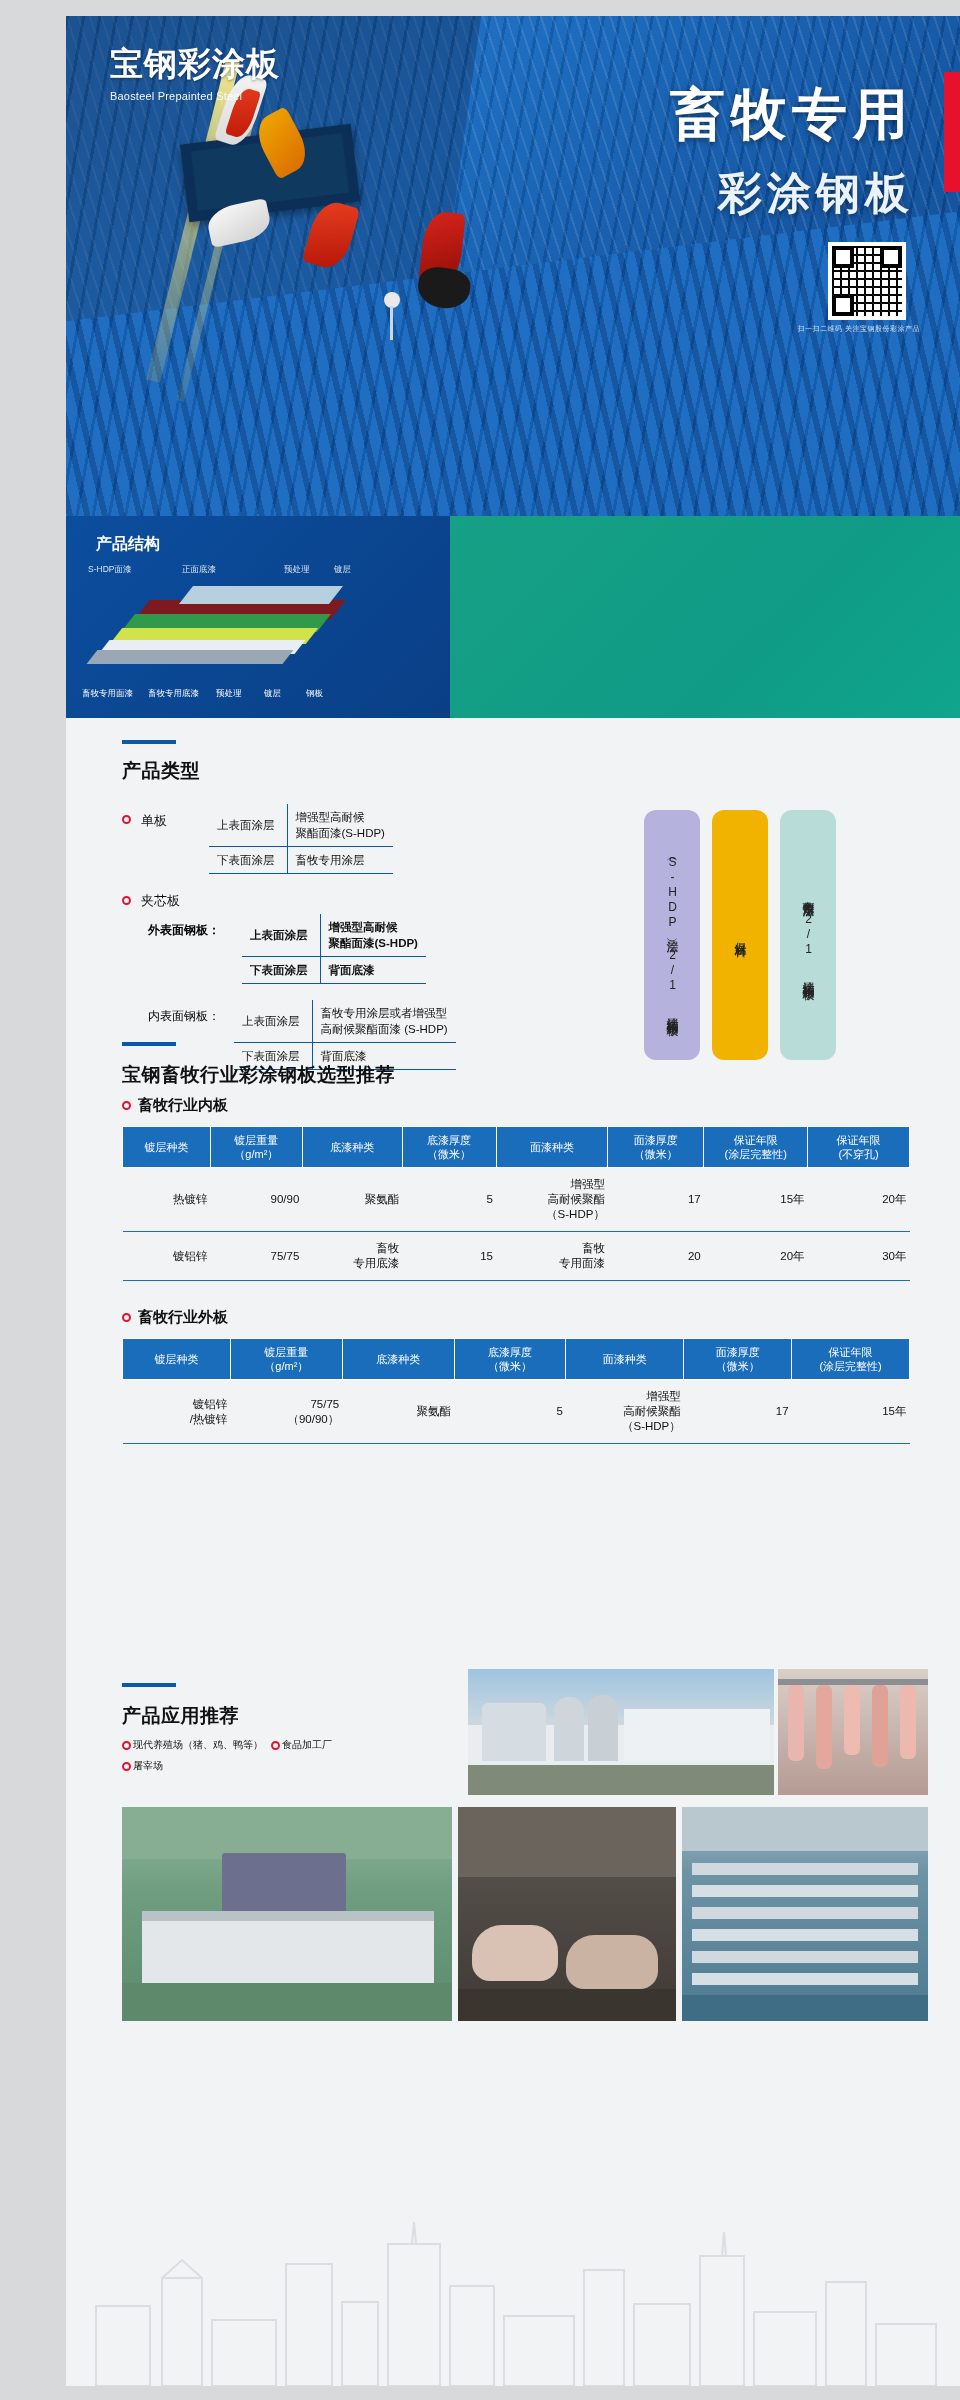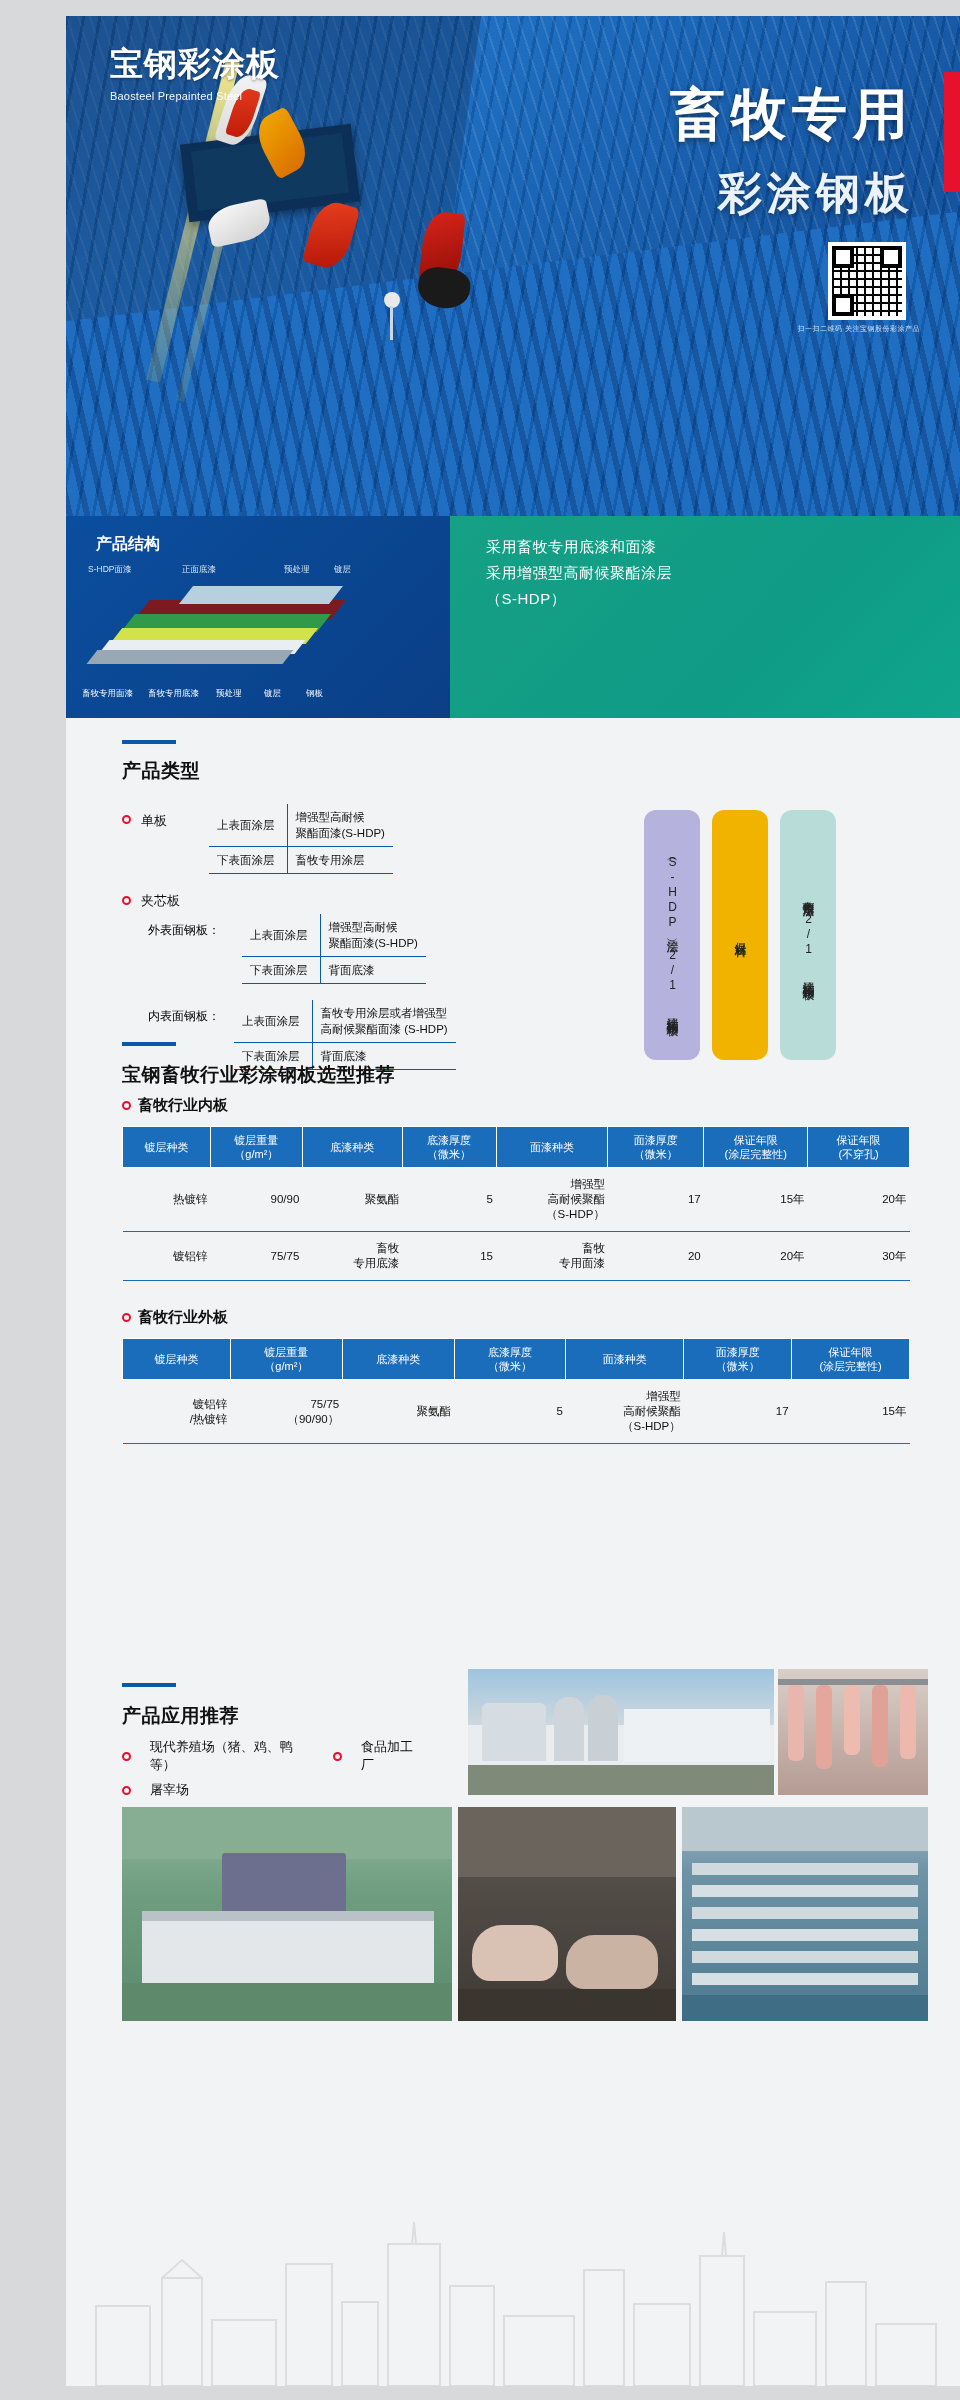--- a/index.html
+++ b/index.html
@@ -129,21 +129,21 @@
     border:1px solid #fff; padding:6px 2px; line-height:14px;
   }
   .tbl td {
     font-size:11.5px; color:#111; text-align:right; padding:9px 3px;
     border-bottom:1.5px solid #1a6dbb; line-height:15px;
   }
   .tbl tr.first td { border-top:1.5px solid #1a6dbb;}
 
   
   .apps { position:absolute; left:0; top:1655px; width:900px; height:560px;}
-  .app-li { display:flex; align-items:center; gap:19px; font-size:13px; color:#111; margin-top:7px;}
+  .app-li { display:flex; align-items:center; gap:2px; font-size:10px; color:#111; margin-top:7px;}
   .ph { position:absolute; overflow:hidden; }
   .skyline { position:absolute; left:0; bottom:0; width:900px; height:170px; opacity:.55;}
 </style>
 </head>
 <body>
 
 <div class="page">
  <div class="sheet">
 
   <div class="hero">
@@ -206,25 +206,20 @@
       <span class="lbl-top" style="left:268px;top:48px;">镀层</span>
 
       <span class="lbl-bot" style="left:16px;top:172px;">畜牧专用面漆</span>
       <span class="lbl-bot" style="left:82px;top:172px;">畜牧专用底漆</span>
       <span class="lbl-bot" style="left:150px;top:172px;">预处理</span>
       <span class="lbl-bot" style="left:198px;top:172px;">镀层</span>
       <span class="lbl-bot" style="left:240px;top:172px;">钢板</span>
     </div>
 
     <div class="band-right">
-      <div class="br-top">
-        <div>采用畜牧专用底漆和面漆</div>
-        <div>采用增强型高耐候聚酯涂层</div>
-        <div>（S-HDP）</div>
-      </div>
     </div>
   </div>
 
   <div class="types">
     <div style="position:absolute;left:56px;top:22px;" class="sec-rule"></div>
     <div style="position:absolute;left:56px;top:28px;" class="sec-title">产品类型</div>
 
     <div class="types-inner" style="top:78px;">
 
       <div class="ptrow">
@@ -243,21 +238,21 @@
                 </tr>
         </tbody>
             </table>
       </div>
 
       <div class="ptrow" style="margin-top:18px;">
         <span class="dot-o" style="margin-top:4px;"></span>
         <span class="ptlabel">夹芯板</span>
       </div>
 
-      <div style="display:flex;gap:8px;margin-left:26px;margin-top:4px;">
+      <div style="display:flex;gap:8px;margin-left:26px;margin-top:4px;font-weight:bold;">
         <span style="font-size:12px;width:86px;padding-top:8px;">外表面钢板：</span>
         <table class="mini-tbl">
           <tbody>
                 <tr class="brd">
                   <td class="k">上表面涂层</td>
               <td style="white-space:pre-line;">增强型高耐候
 聚酯面漆(S-HDP)</td>
                 </tr>
           <tr class="brd">
                   <td class="k">下表面涂层</td>

